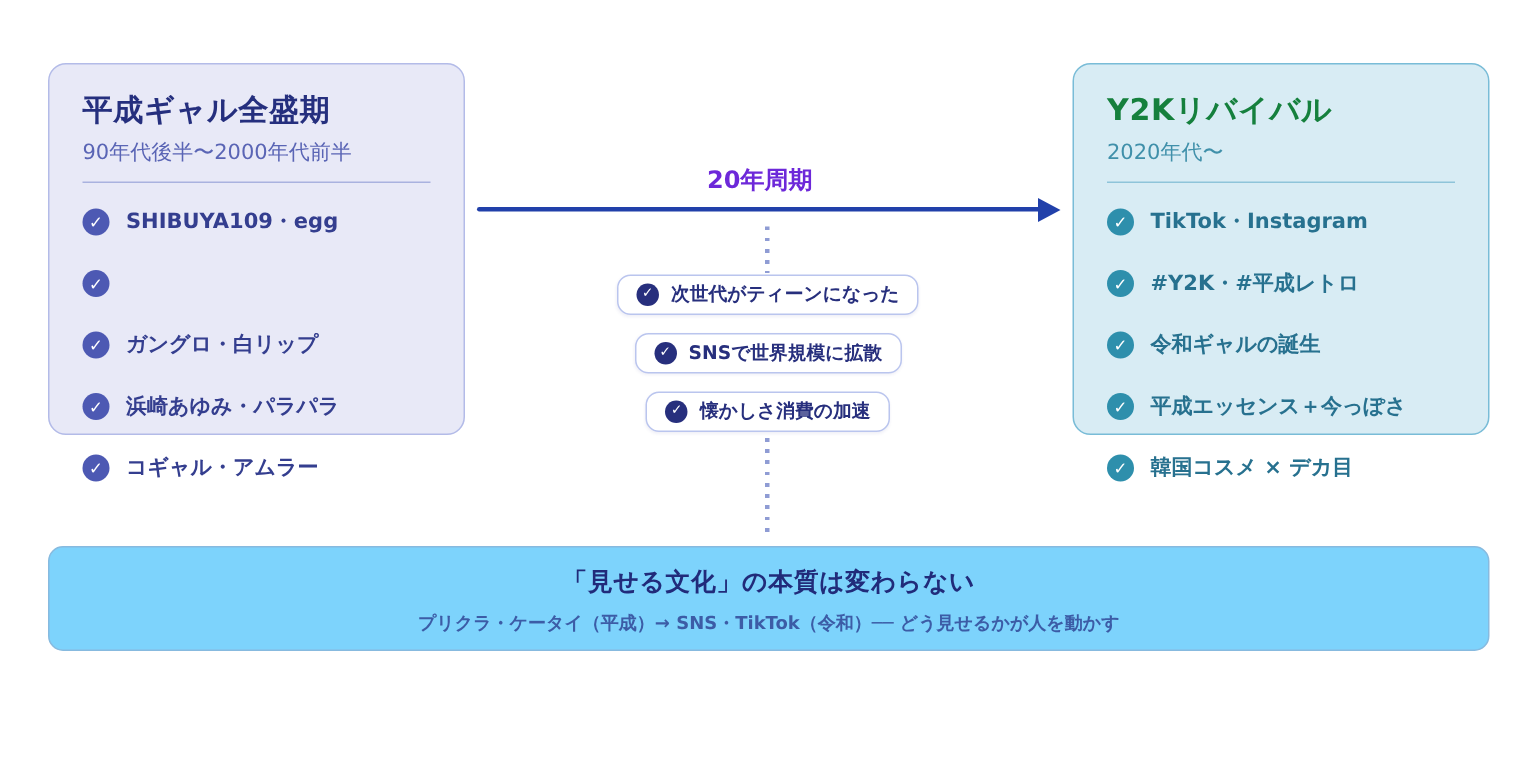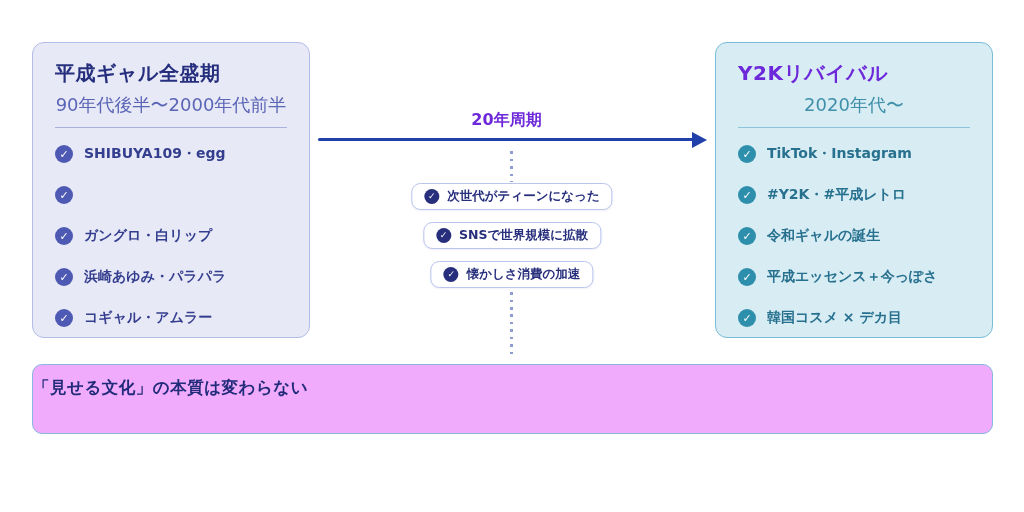--- a/index.html
+++ b/index.html
@@ -2,30 +2,30 @@
 <html><head>
 <meta charset="utf-8">
 <style>
   * { margin: 0; padding: 0; box-sizing: border-box; }
   html, body { width: 1024px; height: 512px; background: #ffffff; overflow: hidden; }
   body { font-family: "DejaVu Sans", "Liberation Sans", sans-serif; position: relative; }
 
   .stage { position: absolute; inset: 0; width: 1024px; height: 512px; }
 
   
-  .card { position: absolute; top: 42px; width: 278px; height: 296px;
+  .card { position: absolute; top: 42px; width: 278px; height: 248px;
           border-radius: 12px; padding: 17px 22px 0 22px; }
   .card.heisei { left: 32px;  background: #e8e9f7; border: 1.5px solid #b3bbe8; }
   .card.y2k    { left: 715px; background: #d8ecf4; border: 1.5px solid #79bcd7; }
 
   .card-title { font-size: 20px; font-weight: bold; letter-spacing: 0.5px; }
   .heisei .card-title { color: #252f7e; }
-  .y2k    .card-title { color: #6d28d9; }
+  .y2k    .card-title { color: #15803d; }
 
-  .card-subtitle { margin-top: 6px; font-size: 18px; text-align: center; }
+  .card-subtitle { margin-top: 6px; font-size: 14px; }
   .heisei .card-subtitle { color: #5a65b5; }
   .y2k    .card-subtitle { color: #4090aa; }
 
   .card-divider { margin-top: 10px; height: 0; }
   .heisei .card-divider { border-bottom: 1px solid #a9b2df; }
   .y2k    .card-divider { border-bottom: 1px solid #8ec4d9; }
 
   .card-list { margin-top: 17px; display: flex; flex-direction: column; gap: 23px; list-style: none; }
   .card-item { display: flex; align-items: center; gap: 11px; font-size: 14px; font-weight: bold; }
   .heisei .card-item { color: #343e8f; }
@@ -54,22 +54,22 @@
   .chips { position: absolute; top: 183px; left: 512px; transform: translateX(-50%);
            display: flex; flex-direction: column; align-items: center; gap: 12px; }
   .chip { display: flex; align-items: center; gap: 8px; background: #ffffff;
           border: 1.5px solid #bac5ee; border-radius: 9px; height: 27px; padding: 0 12px;
           font-size: 12.5px; font-weight: bold; color: #272f7d; white-space: nowrap;
           box-shadow: 0 1px 2px rgba(60,70,150,0.08); }
   .chip .check-icon { width: 15px; height: 15px; font-size: 9px; background: #272f7d; }
 
   
   .bottom-card { position: absolute; left: 32px; top: 364px; width: 961px; height: 70px;
-                 background: #f0abfc; border: 1.5px solid #87badf; border-radius: 10px;
-                 text-align: left; padding-top: 12px; }
+                 background: #7dd3fc; border: 1.5px solid #87badf; border-radius: 10px;
+                 text-align: center; padding-top: 12px; }
   .bottom-title { font-size: 16.5px; font-weight: bold; color: #212b7a; letter-spacing: 0.5px; }
   .bottom-subtitle { margin-top: 8px; font-size: 12px; font-weight: bold; color: #3c5ca6; }
 </style>
 </head>
 <body>
 
 <div class="stage">
 
   <section class="card heisei">
     <h2 class="card-title">平成ギャル全盛期</h2>
@@ -144,15 +144,16 @@
     <div class="chip">
       <span class="check-icon">✓</span>
       <span>懐かしさ消費の加速</span>
     </div>
   </div>
 
   <div class="vdots seg2"></div>
 
   <section class="bottom-card">
     <h3 class="bottom-title">「見せる文化」の本質は変わらない</h3>
+    <div class="bottom-subtitle">プリクラ・ケータイ（平成）→ SNS・TikTok（令和）── どう見せるかが人を動かす</div>
   </section>
 
 </div>
 
 </body></html>

